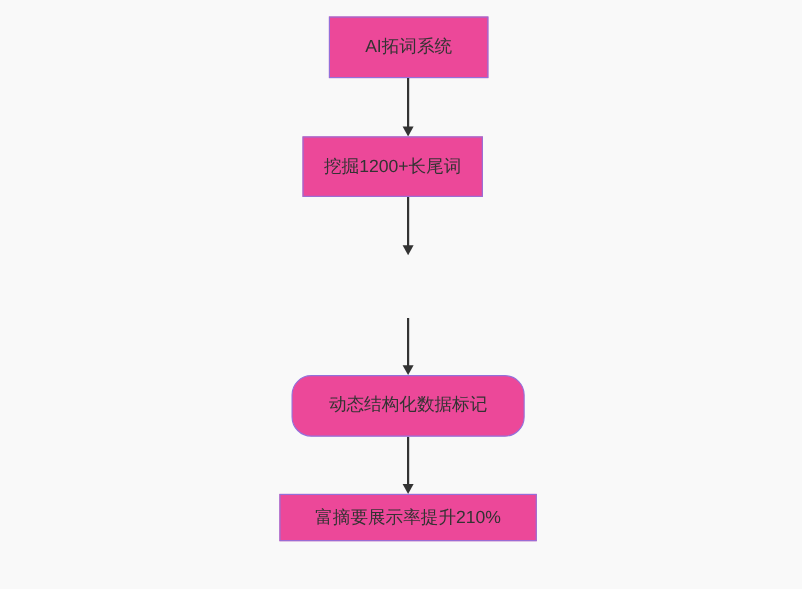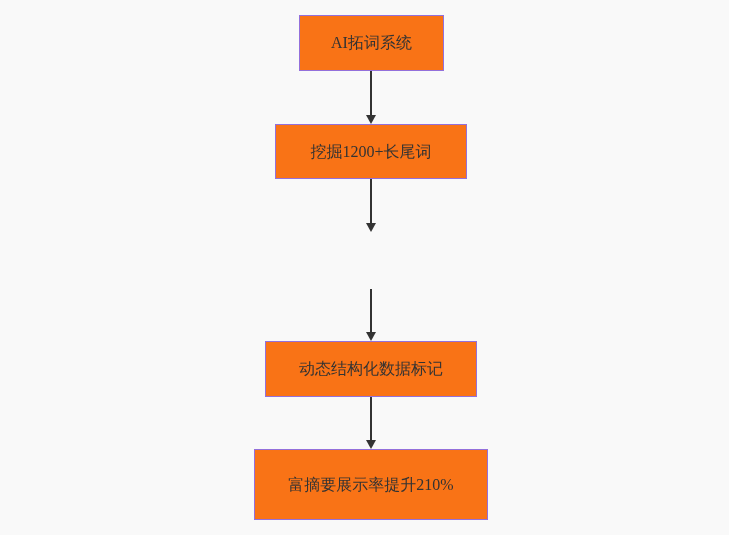--- a/index.html
+++ b/index.html
@@ -11,37 +11,36 @@
   .canvas {
     position: relative;
     width: 729px;
     height: 535px;
     background: #f9f9f9;
     overflow: hidden;
   }
   .node {
     position: absolute;
     box-sizing: border-box;
-    background: #f97316;
+    background: #ec4899;
     border: 1px solid #9370db;
     display: flex;
     align-items: center;
     justify-content: center;
     text-align: left;
     color: #333333;
     font-size: 16px;
     line-height: 1.2;
     white-space: nowrap;
-    font-family: Liberation Serif, serif;
   }
   .node-1 { left: 299px; top: 15px;  width: 145px; height: 56px; }
-  .node-2 { left: 275px; top: 124px; width: 192px; height: 55px; }
+  .node-2 { left: 275px; top: 124px; width: 164px; height: 55px; }
   .node-3 { left: 260px; top: 232px; width: 221px; height: 57px; }
-  .node-4 { left: 265px; top: 341px; width: 212px; height: 56px; }
-  .node-5 { left: 254px; top: 449px; width: 234px; height: 71px; }
+  .node-4 { left: 265px; top: 341px; width: 212px; height: 56px; border-radius: 18px; }
+  .node-5 { left: 254px; top: 449px; width: 234px; height: 43px; }
   .arrow {
     position: absolute;
     left: 365px;
     display: block;
   }
   .arrow-1 { top: 71px; }
   .arrow-2 { top: 179px; }
   .arrow-3 { top: 289px; }
   .arrow-4 { top: 397px; }
 </style>

